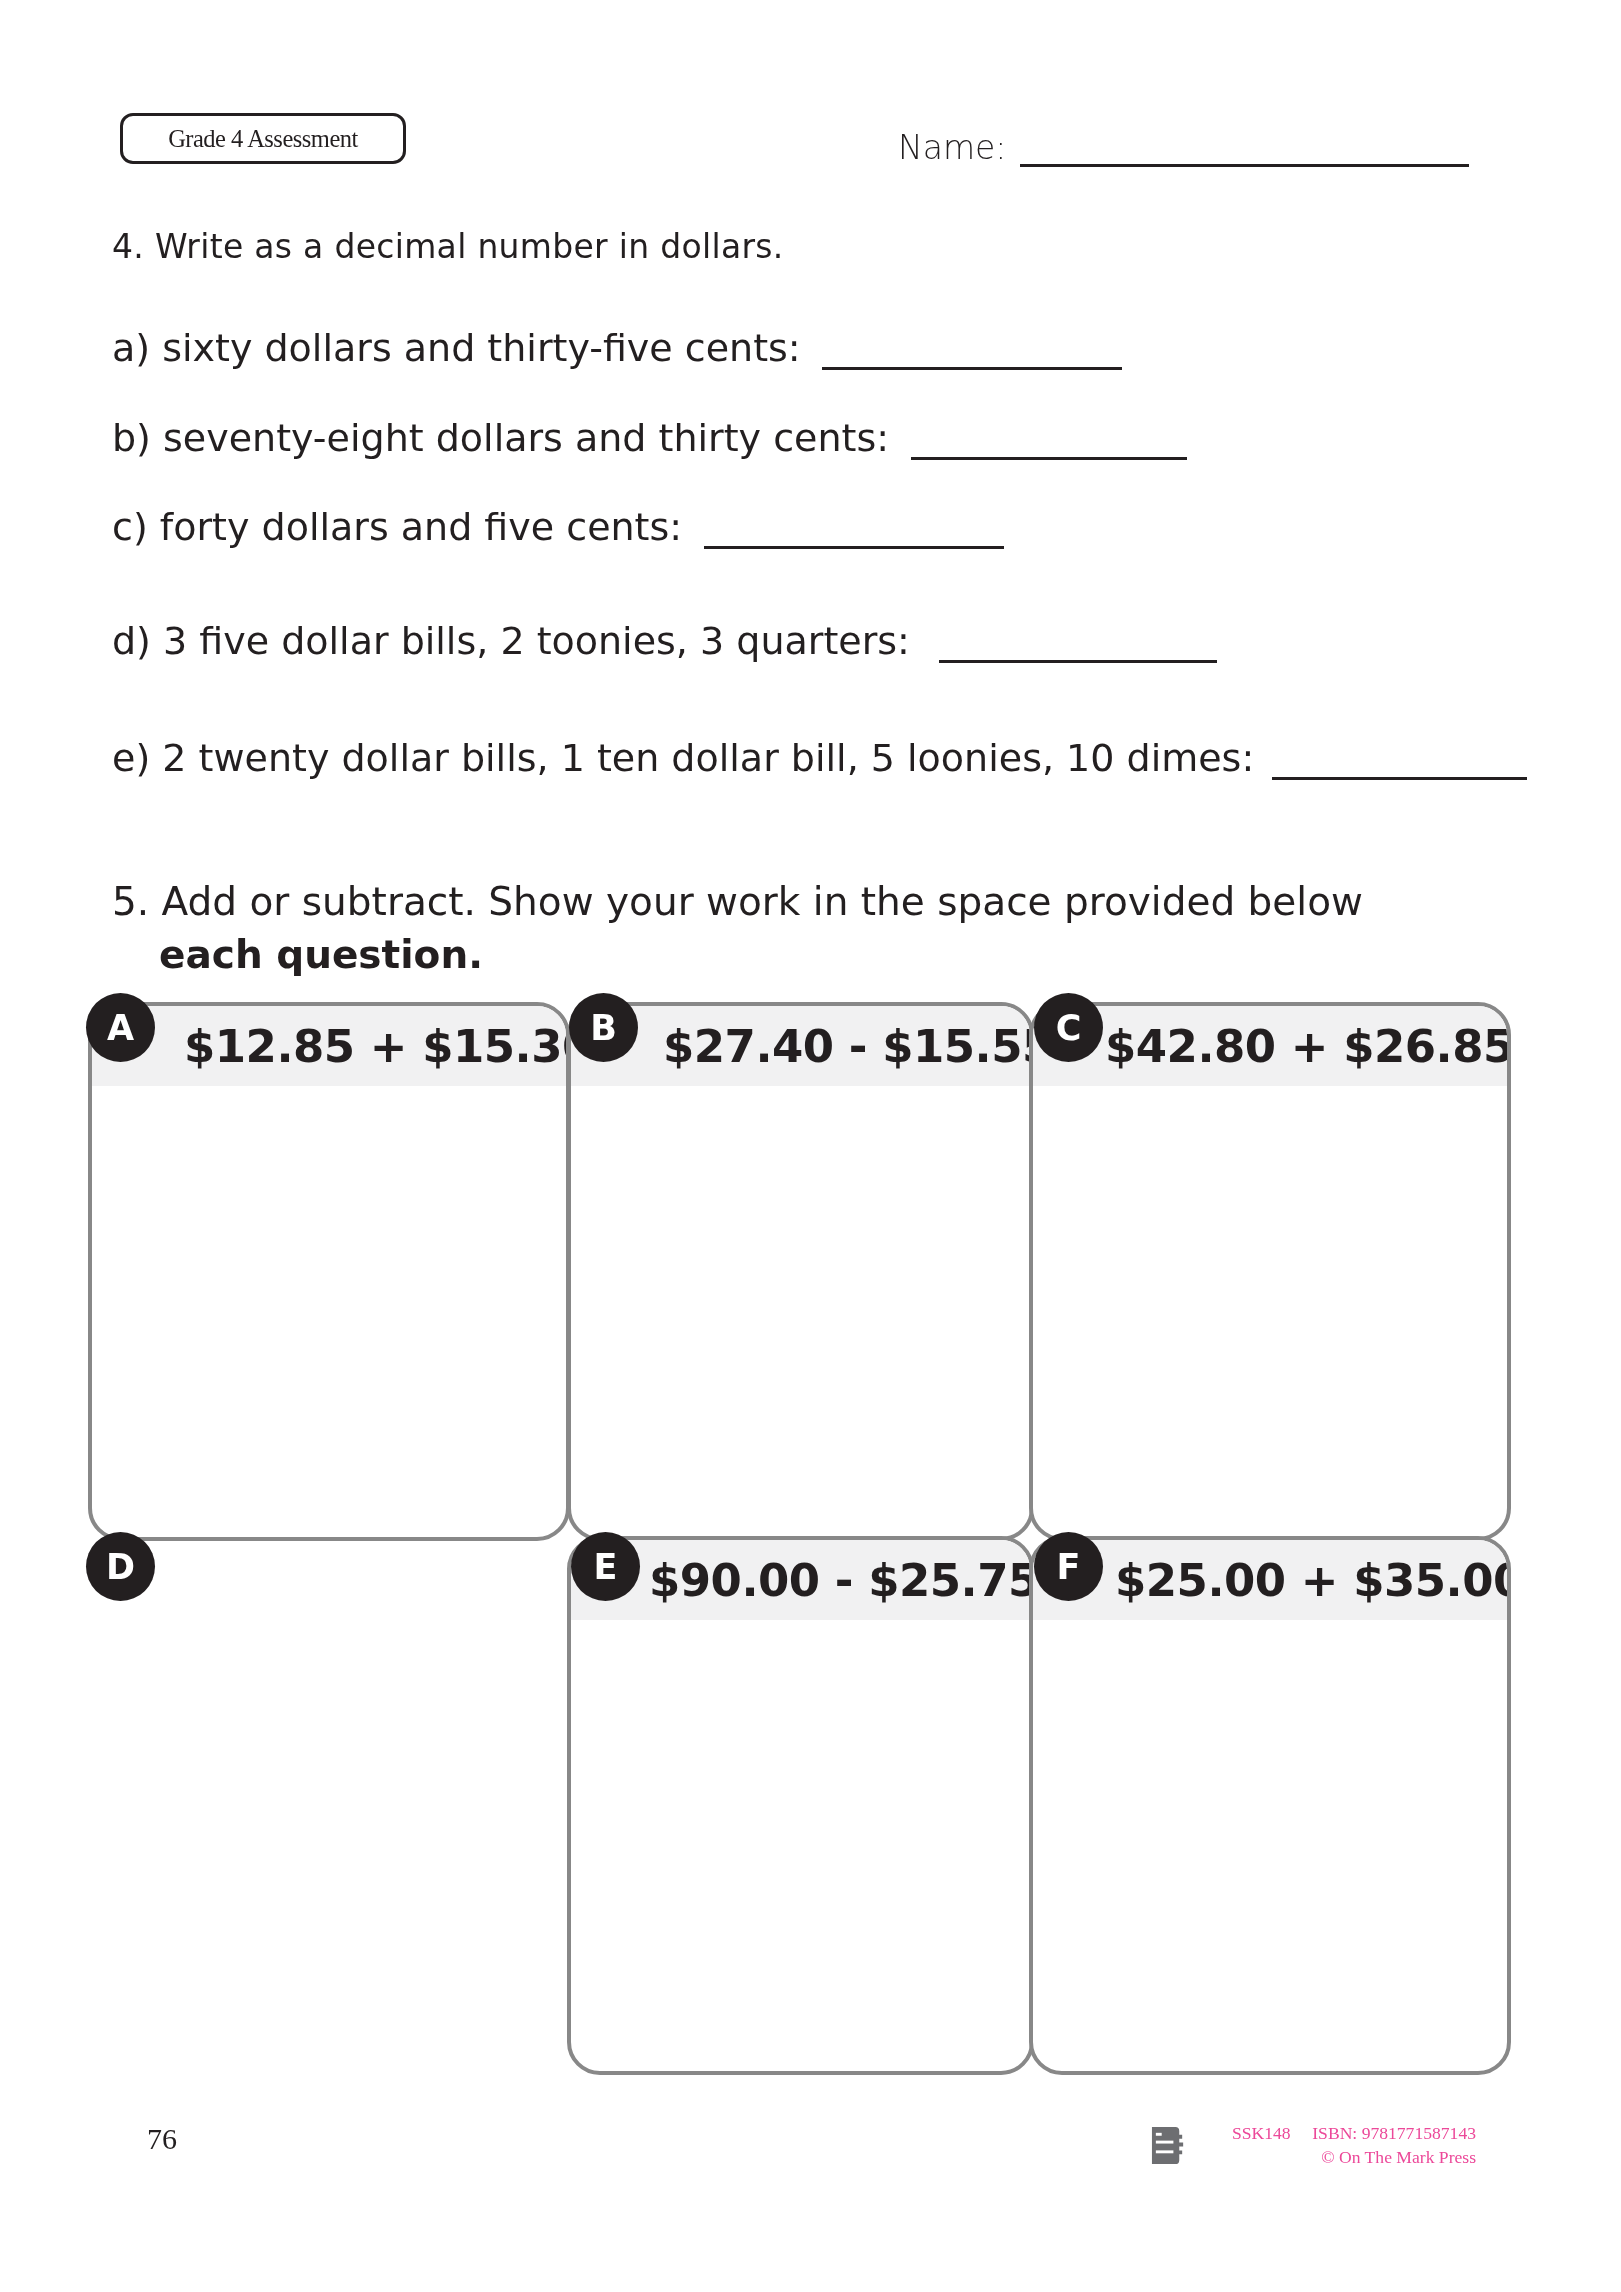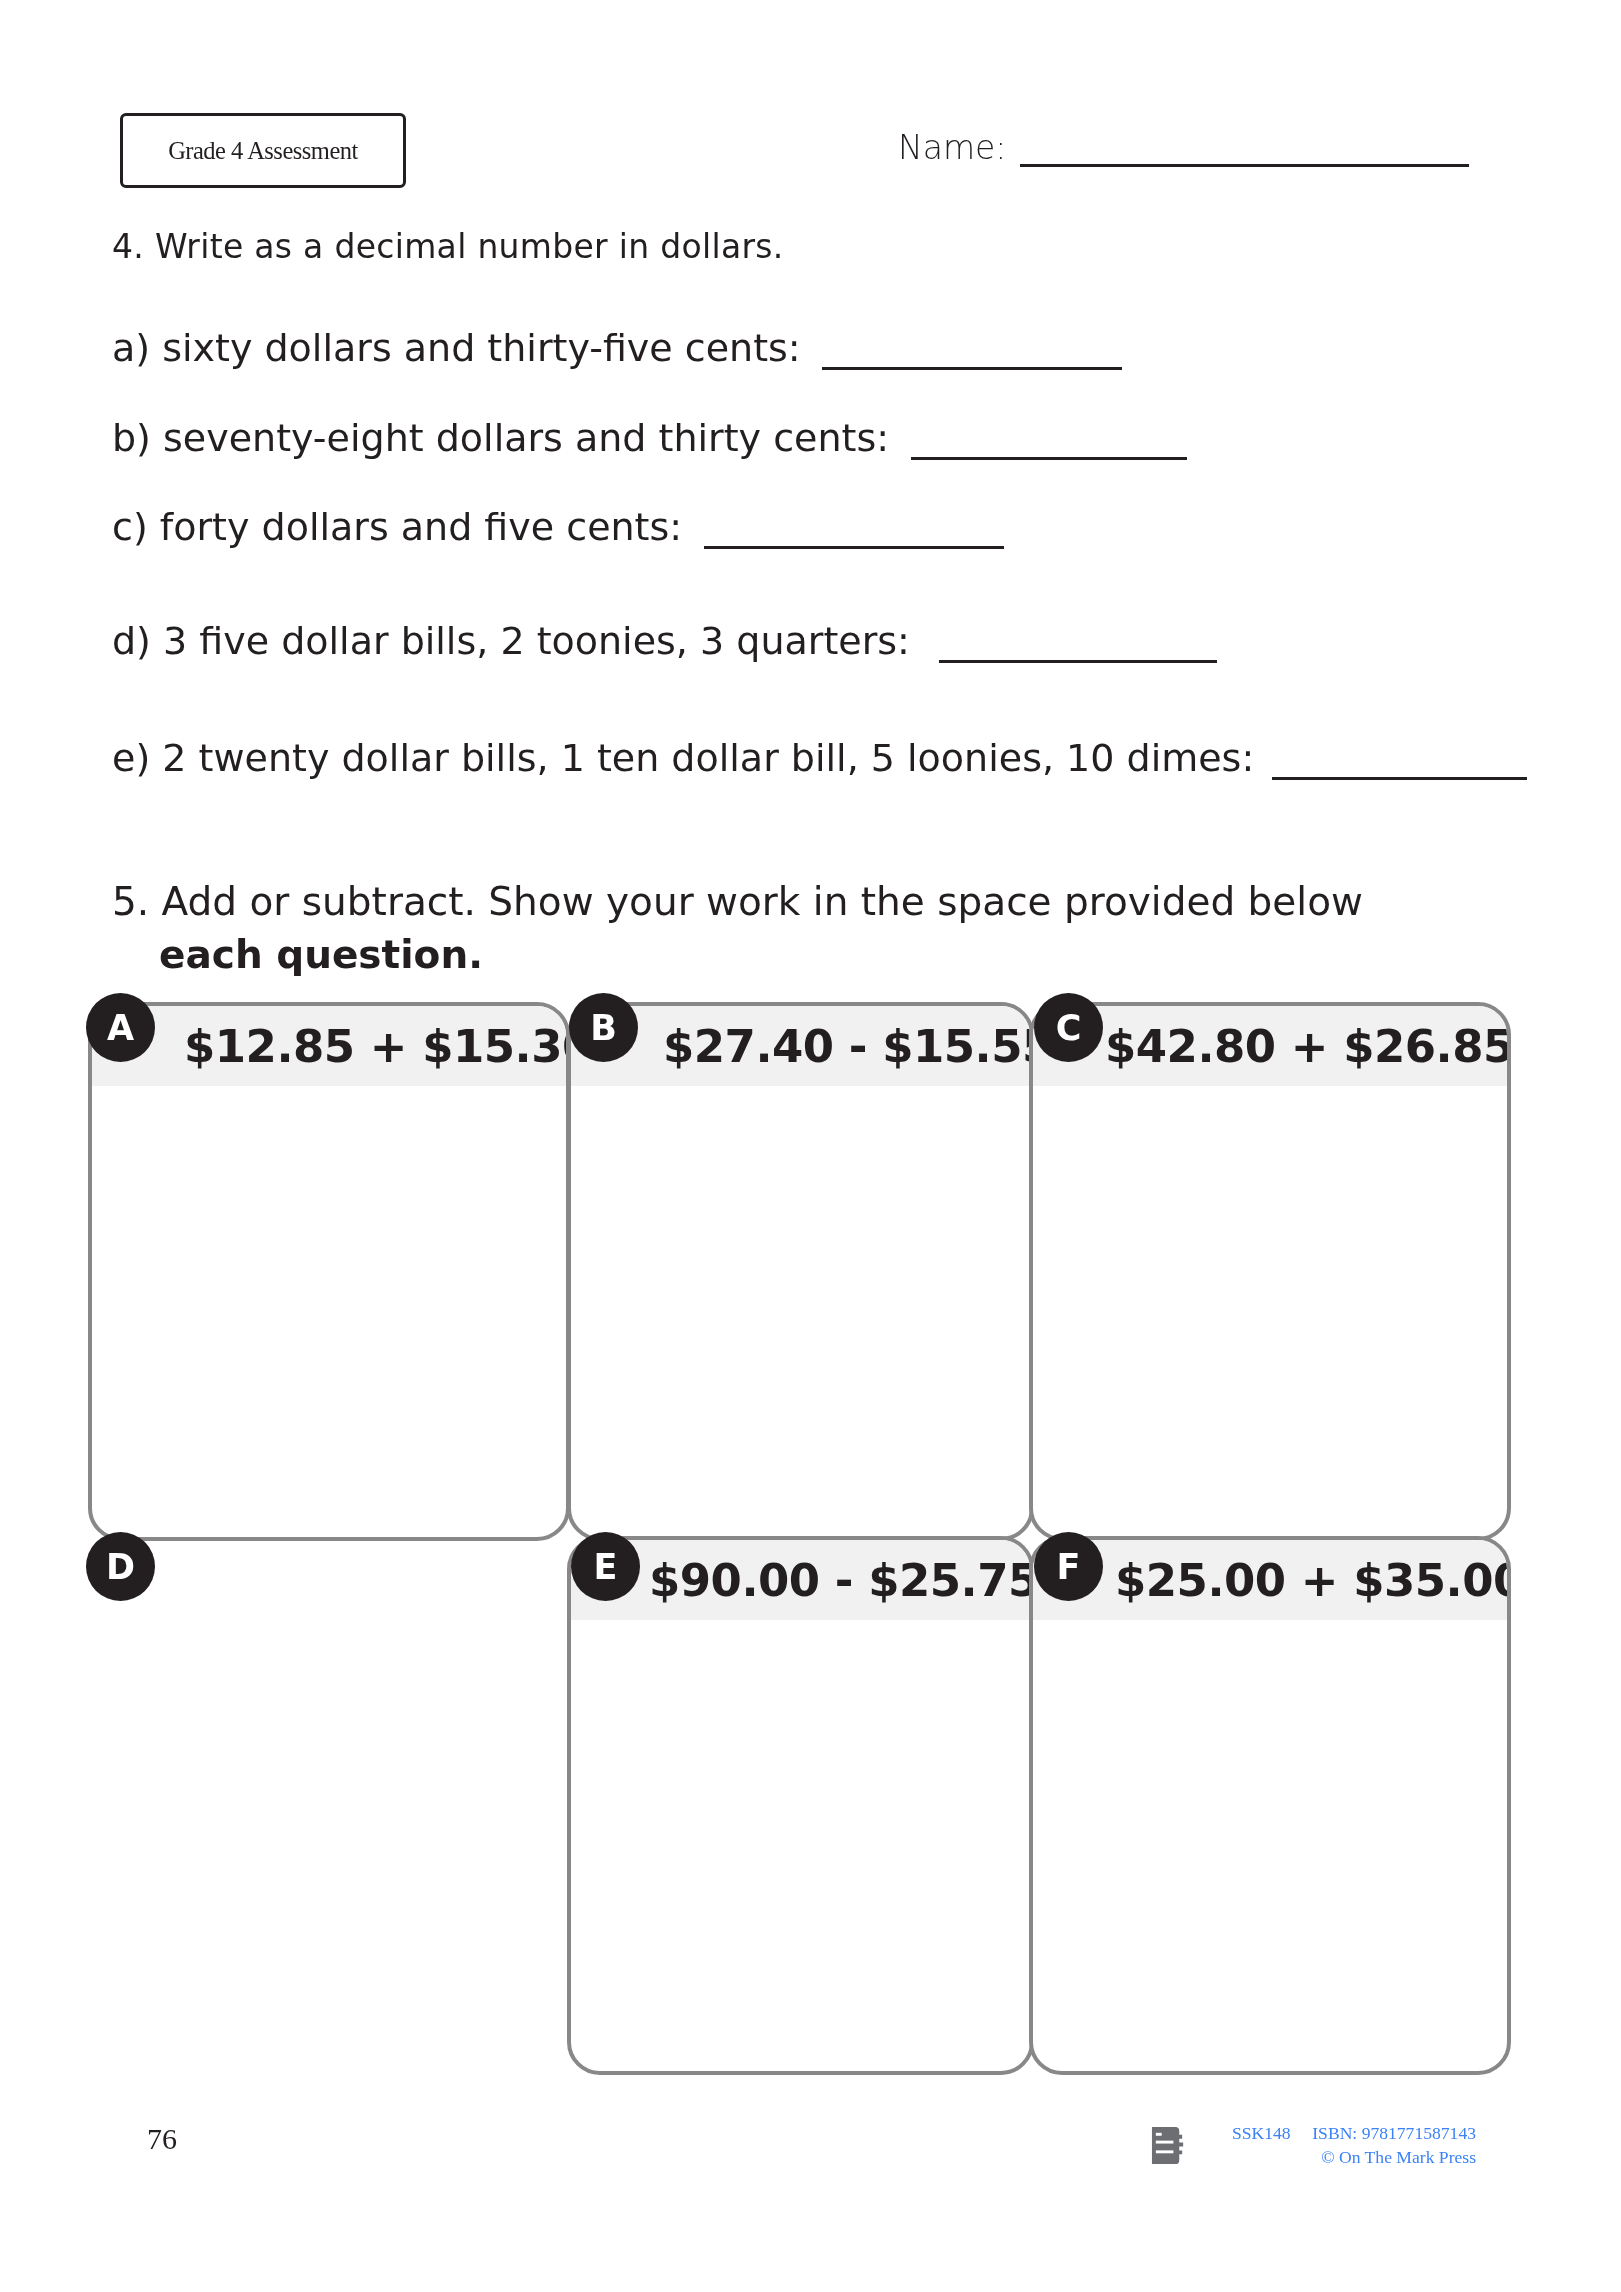--- a/index.html
+++ b/index.html
@@ -1,22 +1,22 @@
 <!DOCTYPE html>
 <html><head>
   <meta charset="utf-8">
   <style>
     html, body { margin: 0; padding: 0; background: #ffffff; }
     body {
       width: 1621px; height: 2293px; position: relative; overflow: hidden;
       font-family: "DejaVu Sans", sans-serif; color: #231f20;
     }
     .header-badge {
-      position: absolute; left: 120px; top: 113px; width: 286px; height: 75px;
-      border: 3.9px solid #231f20; border-radius: 6px; box-sizing: border-box;
+      position: absolute; left: 120px; top: 113px; width: 286px; height: 51px;
+      border: 3.9px solid #231f20; border-radius: 13px; box-sizing: border-box;
       display: flex; align-items: center; justify-content: center;
       font-family: "Liberation Serif", serif; font-size: 24.5px; letter-spacing: -0.5px;
     }
     .name-field {
       position: absolute; left: 898px; top: 125px; display: flex; align-items: flex-end;
       font-size: 33px; font-weight: 300;
     }
     .name-line { display: inline-block; width: 449px; border-bottom: 3.9px solid #231f20; margin-left: 13.7px; height: 39px; }
 
     .q-title { position: absolute; left: 112px; font-size: 33px; letter-spacing: 0.3px; }
@@ -40,21 +40,21 @@
     .box-work { position: absolute; left: 0; right: 0; top: 80px; bottom: 0; }
     .badge {
       position: absolute; width: 69px; height: 69px; border-radius: 50%; background: #231f20;
       color: #ffffff; font-weight: bold; font-size: 35px; display: flex; align-items: center; justify-content: center;
       pointer-events: auto;
     }
 
     .page-num { position: absolute; left: 147px; top: 2122px; font-family: "Liberation Serif", serif; font-size: 30px; }
     .footer-credit {
       position: absolute; right: 145px; top: 2122px; text-align: right;
-      font-family: "Liberation Serif", serif; font-size: 17.6px; color: #3b82f6; line-height: 23.5px;
+      font-family: "Liberation Serif", serif; font-size: 17.6px; color: #ec4899; line-height: 23.5px;
     }
     .footer-credit .code { margin-right: 21.6px; }
     .book-icon { position: absolute; left: 1150px; top: 2125px; width: 39px; height: 41px; }
   </style>
 </head>
 <body>
 
 <div class="header-badge">
   <span>Grade 4 Assessment</span>
 </div>

